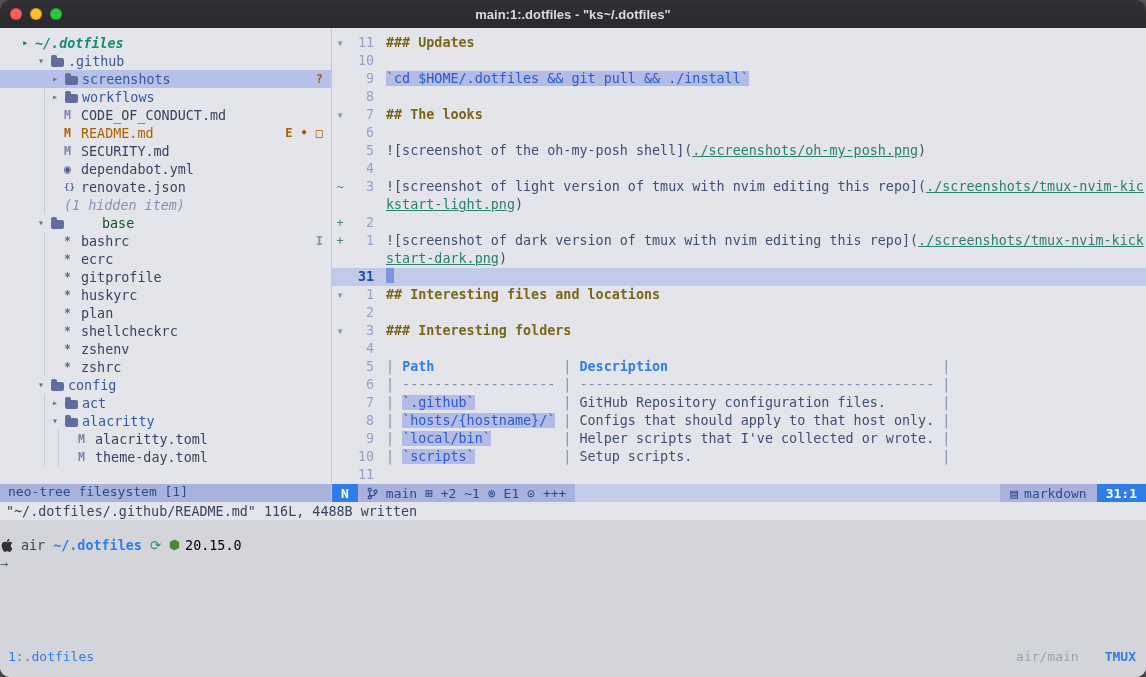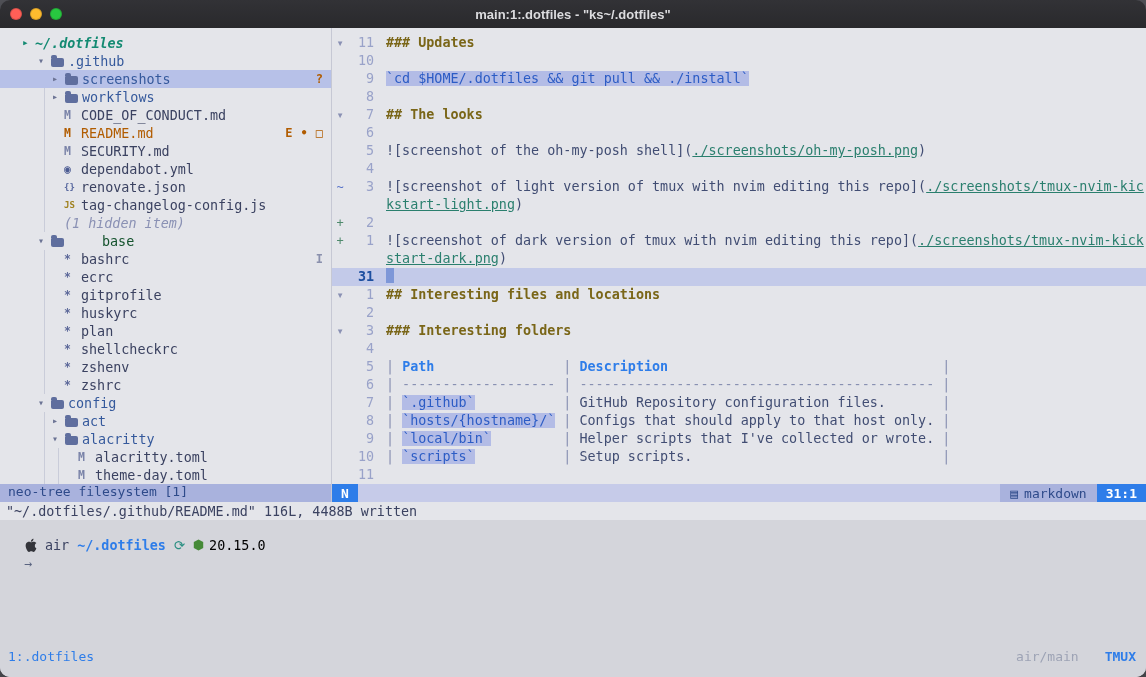--- a/index.html
+++ b/index.html
@@ -58,21 +58,21 @@
   .sl-b{background:#a9b2dd;color:#2e4a8a;padding:0 9px;gap:8px}
   .sl-b svg{display:block}
   .sl-file{background:#b3bbe2;color:#33406b;padding:0 10px}
   .sl-fill{flex:1;background:#c6cbe9}
   .sl-y{background:#a9b2dd;color:#2e4a8a;padding:0 10px;gap:6px}
   .sl-z{background:#2e7de9;color:#fff;font-weight:bold;padding:0 9px}
 
   
   .cmdline{flex:0 0 18px;height:18px;background:#e4e5ea;display:flex;align-items:center;padding-left:6px;color:#3b4261}
   .shell{flex:1;display:flex;flex-direction:column;background:#d4d5db;padding-top:16px}
-  .pline{height:18px;display:flex;align-items:center;padding-left:24px;gap:8px;color:#3b4261}
+  .pline{height:18px;display:flex;align-items:center;padding-left:0;gap:8px;color:#3b4261}
   .p-user{color:#3b4261}
   .p-path{color:#2e7de9;font-weight:bold}
   .p-git{color:#2a8f82}
   .p-node{color:#000000;display:flex;align-items:center;gap:5px}
   .p-arrow{color:#5a6480}
   .tmuxbar{margin-top:auto;height:32px;display:flex;align-items:center;padding:0 10px 10px 8px;font-size:13px}
   .tmux-left{color:#2e7de9}
   .tmux-right{margin-left:auto;display:flex;gap:26px;}
   .tmux-session{color:#9da3b5}
   .tmux-label{color:#2e7de9;font-weight:bold}
@@ -99,21 +99,20 @@
         <div class="tree">
             <div class="tree-row" style="padding-left: 22px;"><span class="arrow root-arrow">▸</span><span class="tname root">~/.dotfiles</span></div>
             <div class="tree-row" style="padding-left: 38px;"><span class="arrow">▾</span><span class="ficon"><span class="folder-shape"></span></span><span class="tname" style="color: rgb(53, 89, 156);">.github</span></div>
             <div class="tree-row selected" style="padding-left: 52px;"><span class="arrow">▸</span><span class="ficon"><span class="folder-shape"></span></span><span class="tname" style="color: rgb(53, 89, 156);">screenshots</span><span class="badges"><span style="color: rgb(177, 92, 0);">?</span></span></div>
             <div class="tree-row" style="padding-left: 52px; background-image: linear-gradient(rgb(201, 204, 217), rgb(201, 204, 217)); background-position: 44px 0px; background-repeat: no-repeat; background-size: 1px 100%;"><span class="arrow">▸</span><span class="ficon"><span class="folder-shape"></span></span><span class="tname" style="color: rgb(53, 89, 156);">workflows</span></div>
             <div class="tree-row" style="padding-left: 64px; background-image: linear-gradient(rgb(201, 204, 217), rgb(201, 204, 217)); background-position: 44px 0px; background-repeat: no-repeat; background-size: 1px 100%;"><span class="ficon" style="color: rgb(122, 131, 168);">M</span><span class="tname">CODE_OF_CONDUCT.md</span></div>
             <div class="tree-row" style="padding-left: 64px; background-image: linear-gradient(rgb(201, 204, 217), rgb(201, 204, 217)); background-position: 44px 0px; background-repeat: no-repeat; background-size: 1px 100%;"><span class="ficon" style="color: rgb(177, 92, 0);">M</span><span class="tname" style="color: rgb(177, 92, 0);">README.md</span><span class="badges"><span style="color: rgb(177, 92, 0);">E</span><span style="color: rgb(177, 92, 0);">•</span><span style="color: rgb(177, 92, 0);">□</span></span></div>
             <div class="tree-row" style="padding-left: 64px; background-image: linear-gradient(rgb(201, 204, 217), rgb(201, 204, 217)); background-position: 44px 0px; background-repeat: no-repeat; background-size: 1px 100%;"><span class="ficon" style="color: rgb(122, 131, 168);">M</span><span class="tname">SECURITY.md</span></div>
             <div class="tree-row" style="padding-left: 64px; background-image: linear-gradient(rgb(201, 204, 217), rgb(201, 204, 217)); background-position: 44px 0px; background-repeat: no-repeat; background-size: 1px 100%;"><span class="ficon" style="color: rgb(74, 90, 146);">◉</span><span class="tname">dependabot.yml</span></div>
             <div class="tree-row" style="padding-left: 64px; background-image: linear-gradient(rgb(201, 204, 217), rgb(201, 204, 217)); background-position: 44px 0px; background-repeat: no-repeat; background-size: 1px 100%;"><span class="ficon small" style="color: rgb(90, 106, 160);">{}</span><span class="tname">renovate.json</span></div>
-            <div class="tree-row" style="padding-left: 64px; background-image: linear-gradient(rgb(201, 204, 217), rgb(201, 204, 217)); background-position: 44px 0px; background-repeat: no-repeat; background-size: 1px 100%;"><span class="ficon small" style="color: rgb(160, 130, 32);">JS</span><span class="tname">tag-changelog-config.js</span></div>
             <div class="tree-row" style="padding-left: 64px; background-image: linear-gradient(rgb(201, 204, 217), rgb(201, 204, 217)); background-position: 44px 0px; background-repeat: no-repeat; background-size: 1px 100%;"><span class="tname hidden">(1 hidden item)</span></div>
             <div class="tree-row" style="padding-left: 38px;"><span class="arrow">▾</span><span class="ficon"><span class="folder-shape"></span></span><span class="tname" style="color: #14532d; margin-left: 34px;">base</span></div>
             <div class="tree-row" style="padding-left: 64px; background-image: linear-gradient(rgb(201, 204, 217), rgb(201, 204, 217)); background-position: 44px 0px; background-repeat: no-repeat; background-size: 1px 100%;"><span class="ficon" style="color: rgb(92, 104, 153);">*</span><span class="tname">bashrc</span><span class="badges"><span style="color: rgb(138, 144, 173);">I</span></span></div>
             <div class="tree-row" style="padding-left: 64px; background-image: linear-gradient(rgb(201, 204, 217), rgb(201, 204, 217)); background-position: 44px 0px; background-repeat: no-repeat; background-size: 1px 100%;"><span class="ficon" style="color: rgb(92, 104, 153);">*</span><span class="tname">ecrc</span></div>
             <div class="tree-row" style="padding-left: 64px; background-image: linear-gradient(rgb(201, 204, 217), rgb(201, 204, 217)); background-position: 44px 0px; background-repeat: no-repeat; background-size: 1px 100%;"><span class="ficon" style="color: rgb(92, 104, 153);">*</span><span class="tname">gitprofile</span></div>
             <div class="tree-row" style="padding-left: 64px; background-image: linear-gradient(rgb(201, 204, 217), rgb(201, 204, 217)); background-position: 44px 0px; background-repeat: no-repeat; background-size: 1px 100%;"><span class="ficon" style="color: rgb(92, 104, 153);">*</span><span class="tname">huskyrc</span></div>
             <div class="tree-row" style="padding-left: 64px; background-image: linear-gradient(rgb(201, 204, 217), rgb(201, 204, 217)); background-position: 44px 0px; background-repeat: no-repeat; background-size: 1px 100%;"><span class="ficon" style="color: rgb(92, 104, 153);">*</span><span class="tname">plan</span></div>
             <div class="tree-row" style="padding-left: 64px; background-image: linear-gradient(rgb(201, 204, 217), rgb(201, 204, 217)); background-position: 44px 0px; background-repeat: no-repeat; background-size: 1px 100%;"><span class="ficon" style="color: rgb(92, 104, 153);">*</span><span class="tname">shellcheckrc</span></div>
             <div class="tree-row" style="padding-left: 64px; background-image: linear-gradient(rgb(201, 204, 217), rgb(201, 204, 217)); background-position: 44px 0px; background-repeat: no-repeat; background-size: 1px 100%;"><span class="ficon" style="color: rgb(92, 104, 153);">*</span><span class="tname">zshenv</span></div>
             <div class="tree-row" style="padding-left: 64px; background-image: linear-gradient(rgb(201, 204, 217), rgb(201, 204, 217)); background-position: 44px 0px; background-repeat: no-repeat; background-size: 1px 100%;"><span class="ficon" style="color: rgb(92, 104, 153);">*</span><span class="tname">zshrc</span></div>
@@ -242,20 +241,32 @@
             </div>
             <div class="eline">
               <span class="sign "></span>
               <span class="lnum">11</span>
               <span class="ltext"></span>
             </div>
           </div>
 
         <div class="statusline">
           <span class="sl-mode">N</span>
+          <span class="sl-b">
+            <svg width="11" height="13" viewBox="0 0 12 14">
+              <circle cx="3" cy="2.8" r="1.7" fill="none" stroke="#2e4a8a" stroke-width="1.3"></circle>
+              <circle cx="3" cy="11.2" r="1.7" fill="none" stroke="#2e4a8a" stroke-width="1.3"></circle>
+              <circle cx="9.2" cy="4.8" r="1.7" fill="none" stroke="#2e4a8a" stroke-width="1.3"></circle>
+              <path d="M3 4.6 V9.5 M9.2 6.6 C9.2 9 6.5 9.5 3 9.5" fill="none" stroke="#2e4a8a" stroke-width="1.3"></path>
+            </svg>
+            <span>main</span>
+            <span>⊞ +2 ~1</span>
+            <span>⊗ E1</span>
+            <span>⊙ +++</span>
+          </span>
           <span class="sl-fill"></span>
           <span class="sl-y">
             <span>▤</span>
             <span>markdown</span>
           </span>
           <span class="sl-z">31:1</span>
         </div>
       </div>
     </div>
 

